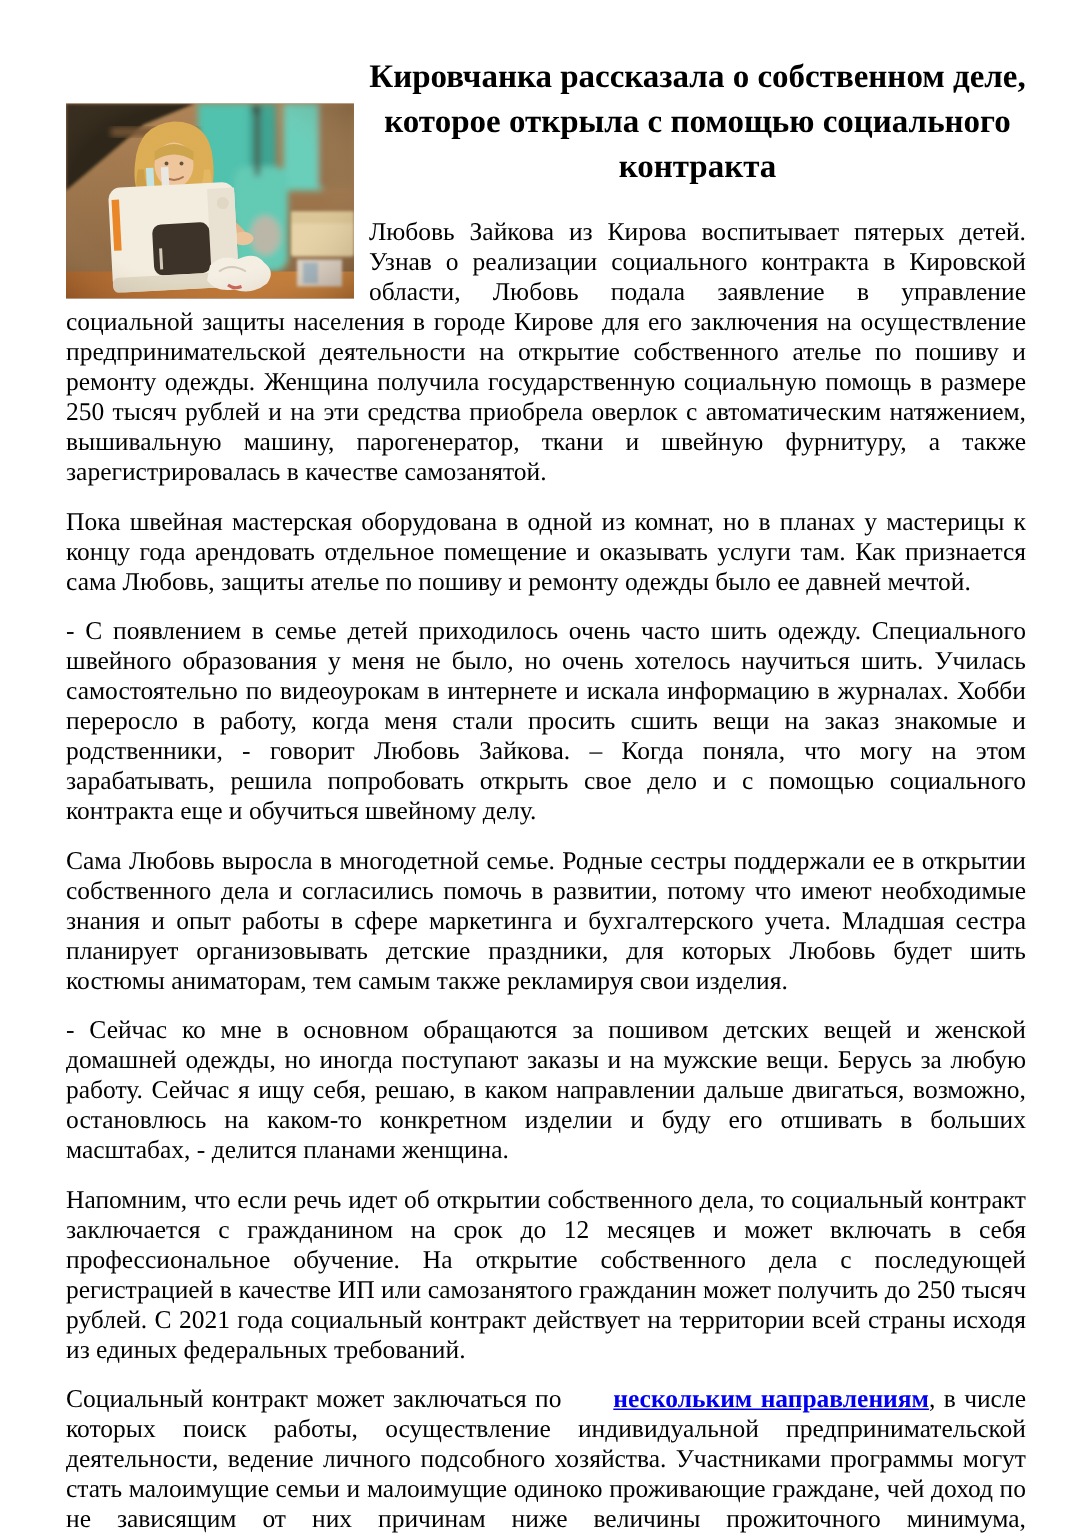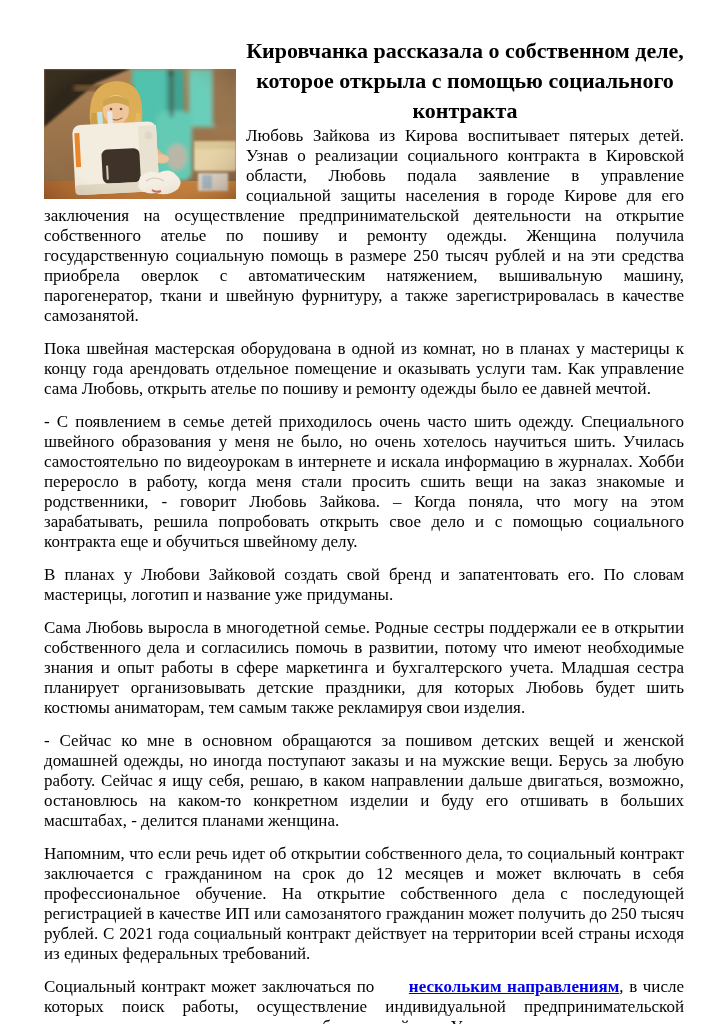--- a/index.html
+++ b/index.html
@@ -13,21 +13,21 @@
     padding: 36px 40px 0 44px;
     font-family: "Liberation Serif", "DejaVu Serif", serif;
     color: #000000;
   }
   .article-title {
     font-size: 22px;
     line-height: 30px;
     font-weight: bold;
     text-align: center;
     color: #000000;
-    margin: 0 0 0 0;
+    margin: 0 0 19px 0;
   }
   .photo-wrap {
     float: left;
     width: 192px;
     height: 130px;
     margin: 33px 10px 6px 0;
     overflow: hidden;
     background: #8a5a3a;
   }
   .photo-wrap svg { display: block; }
@@ -135,22 +135,21 @@
         <rect x="158" y="106" width="10" height="14" fill="#9db6c9"></rect>
       </g>
 
       <rect width="192" height="130" fill="url(#vign)"></rect>
     </svg>
   </div>
 
   <h1 class="article-title">Кировчанка рассказала о собственном деле, которое открыла с помощью социального контракта</h1>
 
   <p class="body-par">Любовь Зайкова из Кирова воспитывает пятерых детей. Узнав о реализации социального контракта в Кировской области,  Любовь подала заявление в управление социальной защиты населения в городе Кирове для его заключения на осуществление предпринимательской деятельности на открытие собственного ателье по пошиву и ремонту одежды. Женщина получила государственную социальную помощь в размере 250 тысяч рублей и на эти средства приобрела оверлок с автоматическим натяжением, вышивальную машину, парогенератор, ткани и швейную фурнитуру, а также зарегистрировалась в качестве самозанятой.</p>
-  <p class="body-par">Пока  швейная мастерская оборудована в одной из комнат, но в планах у мастерицы к концу года арендовать отдельное помещение и оказывать услуги там. Как управление сама Любовь, открыть ателье по пошиву и ремонту одежды было ее давней мечтой.</p>
+  <p class="body-par">Пока  швейная мастерская оборудована в одной из комнат, но в планах у мастерицы к концу года арендовать отдельное помещение и оказывать услуги там. Как признается сама Любовь, защиты ателье по пошиву и ремонту одежды было ее давней мечтой.</p>
   <p class="body-par">- С появлением в семье детей приходилось очень часто шить одежду. Специального швейного образования у меня не было, но очень хотелось научиться шить. Училась самостоятельно по видеоурокам в интернете и искала информацию в журналах. Хобби переросло в работу, когда меня стали просить сшить вещи на заказ знакомые и родственники, - говорит Любовь Зайкова. – Когда поняла, что могу на этом зарабатывать, решила попробовать открыть свое дело и с помощью социального контракта еще и обучиться швейному делу.</p>
-  <p class="body-par">В планах у Любови Зайковой создать свой бренд и запатентовать его. По словам мастерицы, логотип и название уже придуманы.</p>
   <p class="body-par">Сама Любовь выросла в многодетной семье. Родные сестры поддержали ее в открытии собственного дела и согласились помочь в развитии, потому что имеют необходимые знания и опыт работы в сфере маркетинга и бухгалтерского учета. Младшая сестра планирует организовывать детские праздники, для которых Любовь будет шить костюмы аниматорам, тем самым также рекламируя свои изделия.</p>
   <p class="body-par">- Сейчас ко мне в основном обращаются за пошивом детских вещей и женской домашней одежды, но иногда поступают заказы и на мужские вещи. Берусь за любую работу. Сейчас я ищу себя, решаю, в каком направлении дальше двигаться, возможно, остановлюсь на каком-то конкретном изделии и буду его отшивать в больших масштабах, - делится планами женщина.</p>
   <p class="body-par">Напомним, что если речь идет об открытии собственного дела, то социальный контракт заключается с гражданином на срок до 12 месяцев и может включать в себя профессиональное обучение. На открытие собственного дела с последующей регистрацией в качестве ИП или самозанятого гражданин может получить до 250 тысяч рублей. С 2021 года социальный контракт действует на территории всей страны исходя из единых федеральных требований.</p>
 
   <p class="body-par"><span>Социальный контракт может заключаться по </span><a class="doc-link">нескольким направлениям</a><span>, в числе которых поиск работы, осуществление индивидуальной предпринимательской деятельности, ведение личного подсобного хозяйства. Участниками программы могут стать малоимущие семьи и малоимущие одиноко проживающие граждане, чей доход по не зависящим от них причинам ниже величины прожиточного минимума, установленного в Кировской области.</span></p>
 
 </div>
 
 </body></html>

